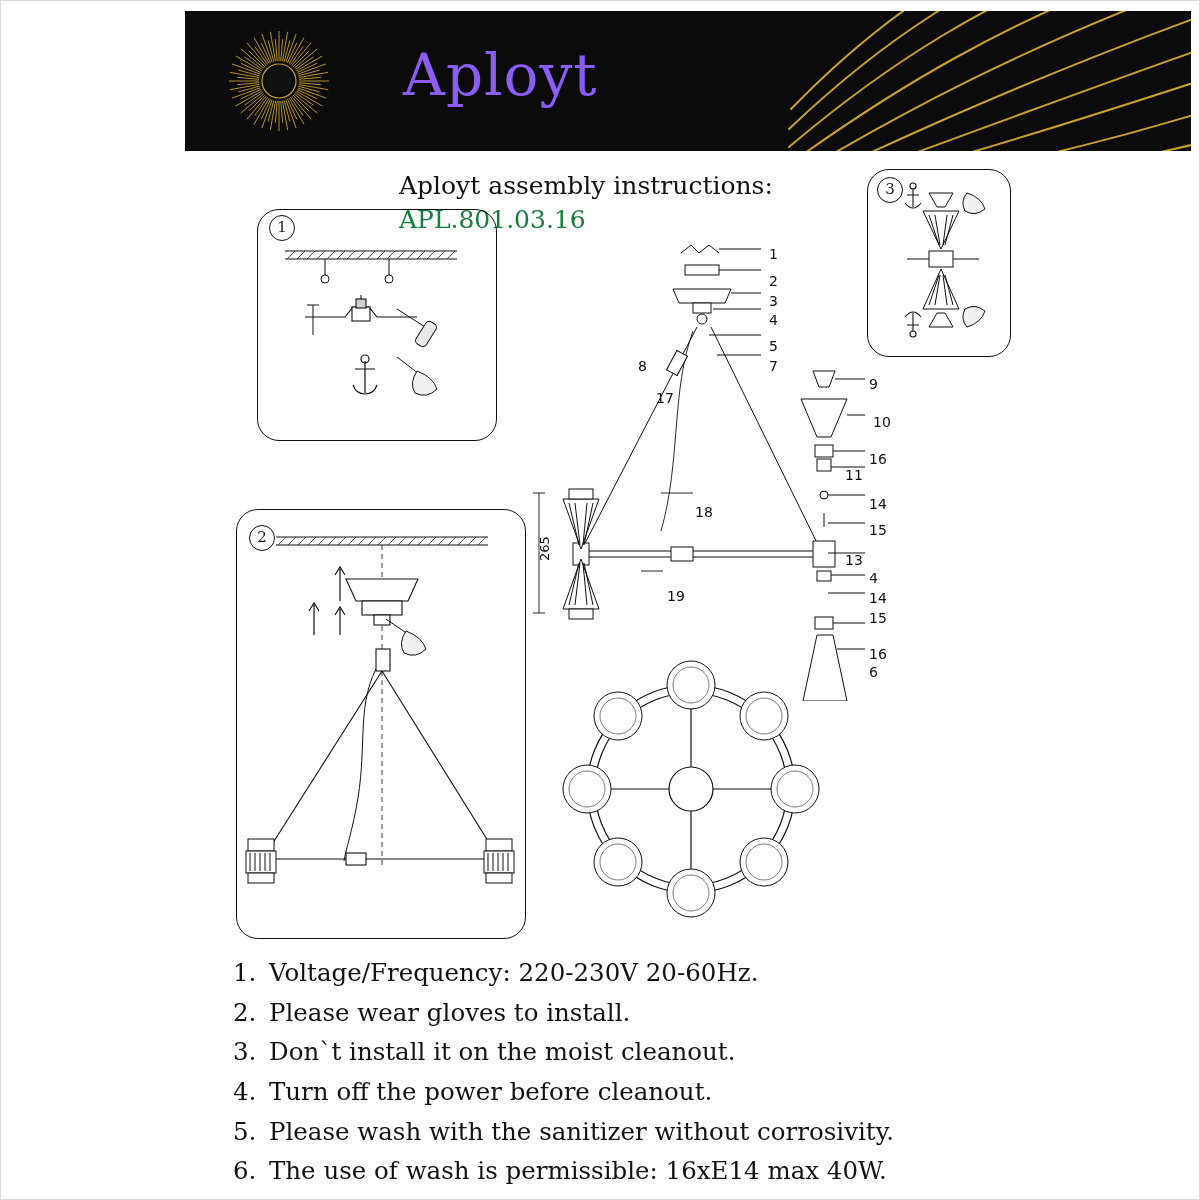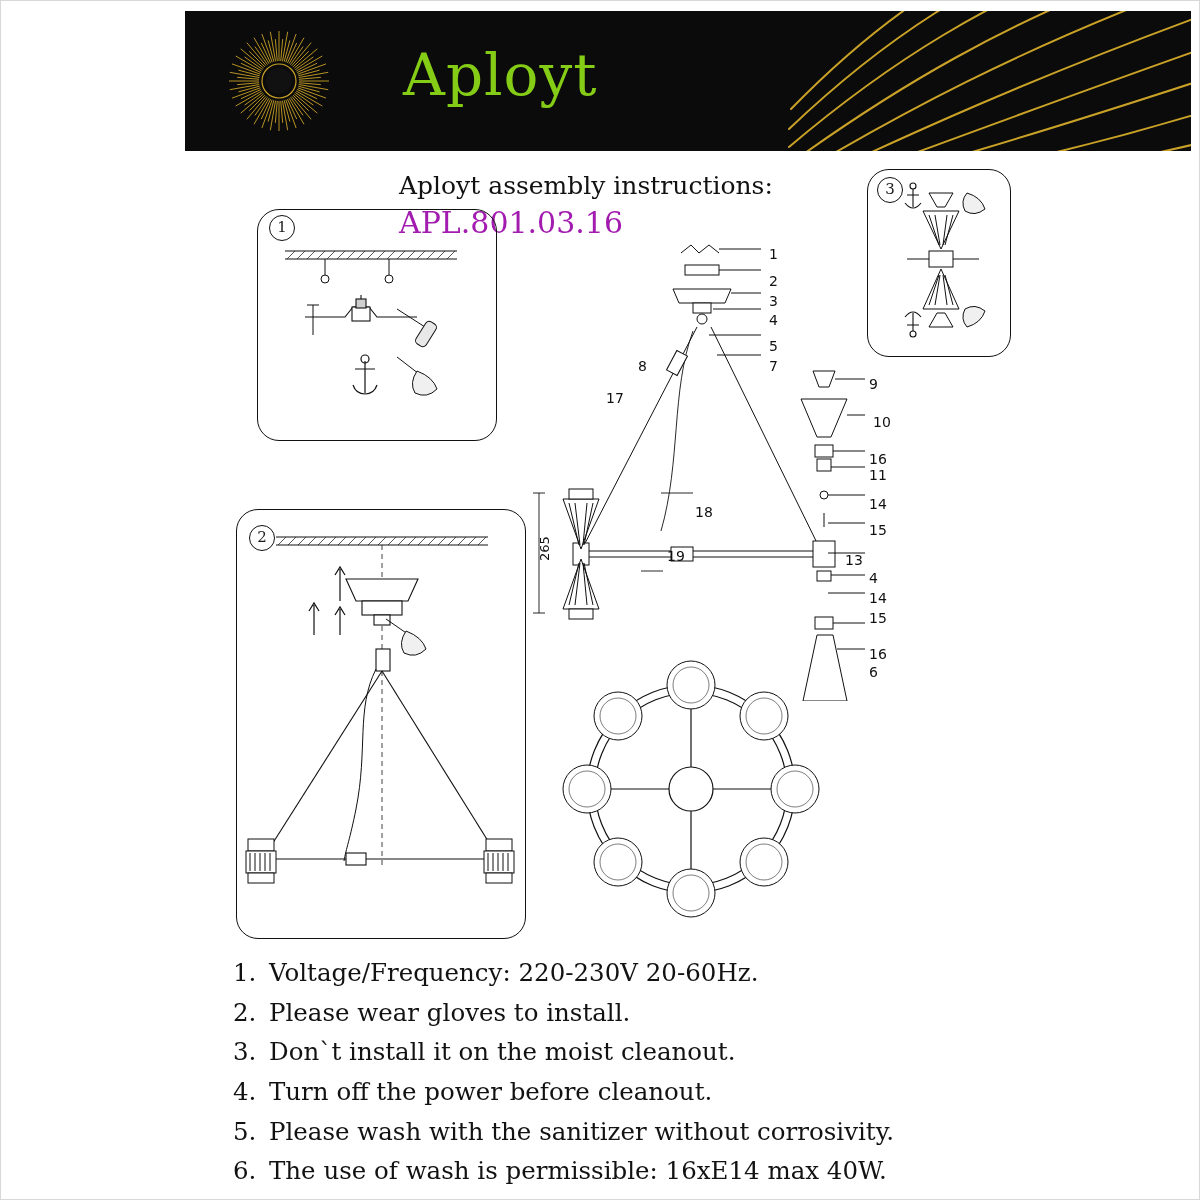--- a/index.html
+++ b/index.html
@@ -19,41 +19,41 @@
   
   .banner{
     position:absolute;left:184px;top:10px;width:1006px;height:140px;
     background:#0b0b0b;
     overflow:hidden;
   }
   .logo-text{
     position:absolute;left:218px;top:30px;
     font-family:"DejaVu Serif", serif;
     font-size:58px;
-    color:#84cc16;
+    color:#8b5cf6;
     letter-spacing:1px;
   }
   .sunburst{
     position:absolute;left:42px;top:18px;width:104px;height:104px;
   }
   .rays{
     position:absolute;right:-10px;top:-110px;width:420px;height:300px;
   }
   
   .title{
     position:absolute;left:398px;top:168px;width:430px;
     font-family:"DejaVu Serif", serif;
     font-size:25px;color:#111;
     text-align:left;
     line-height:1.35;
   }
   .model-code{
-    color:#a21caf;
+    color:#15803d;
     font-family:"DejaVu Serif", serif;
-    font-size:30px;
+    font-size:25px;
   }
   
   .panel{
     position:absolute;
     border:1.4px solid #111;
     border-radius:22px;
     box-sizing:border-box;
     background:transparent;
   }
   .panel-num{
@@ -490,27 +490,27 @@
   <div class="dim-label" style="left:536px;top:560px;">265</div>
 
   <div id="callout-layer">
       <div class="cn" style="left: 768px; top: 245px;">1</div>
       <div class="cn" style="left: 768px; top: 272px;">2</div>
       <div class="cn" style="left: 768px; top: 292px;">3</div>
       <div class="cn" style="left: 768px; top: 311px;">4</div>
       <div class="cn" style="left: 768px; top: 337px;">5</div>
       <div class="cn" style="left: 768px; top: 357px;">7</div>
       <div class="cn" style="left: 637px; top: 357px;">8</div>
-      <div class="cn" style="left: 605px; top: 389px;">17</div>
+      <div class="cn" style="left: 655px; top: 389px;">17</div>
       <div class="cn" style="left: 694px; top: 491px; margin-top: 12px;">18</div>
-      <div class="cn" style="left: 666px; top: 547px; text-align: right;">19</div>
+      <div class="cn" style="left: 666px; top: 587px; text-align: right;">19</div>
       <div class="cn" style="left: 868px; top: 375px;">9</div>
       <div class="cn" style="left: 872px; top: 413px;">10</div>
       <div class="cn" style="left: 868px; top: 450px;">16</div>
-      <div class="cn" style="left: 868px; top: 466px;">11</div>
+      <div class="cn" style="left: 844px; top: 466px;">11</div>
       <div class="cn" style="left: 868px; top: 495px;">14</div>
       <div class="cn" style="left: 868px; top: 521px;">15</div>
       <div class="cn" style="left: 844px; top: 551px;">13</div>
       <div class="cn" style="left: 868px; top: 569px;">4</div>
       <div class="cn" style="left: 868px; top: 589px;">14</div>
       <div class="cn" style="left: 868px; top: 609px;">15</div>
       <div class="cn" style="left: 868px; top: 645px;">16</div>
       <div class="cn" style="left: 868px; top: 663px;">6</div>
     </div>
 

